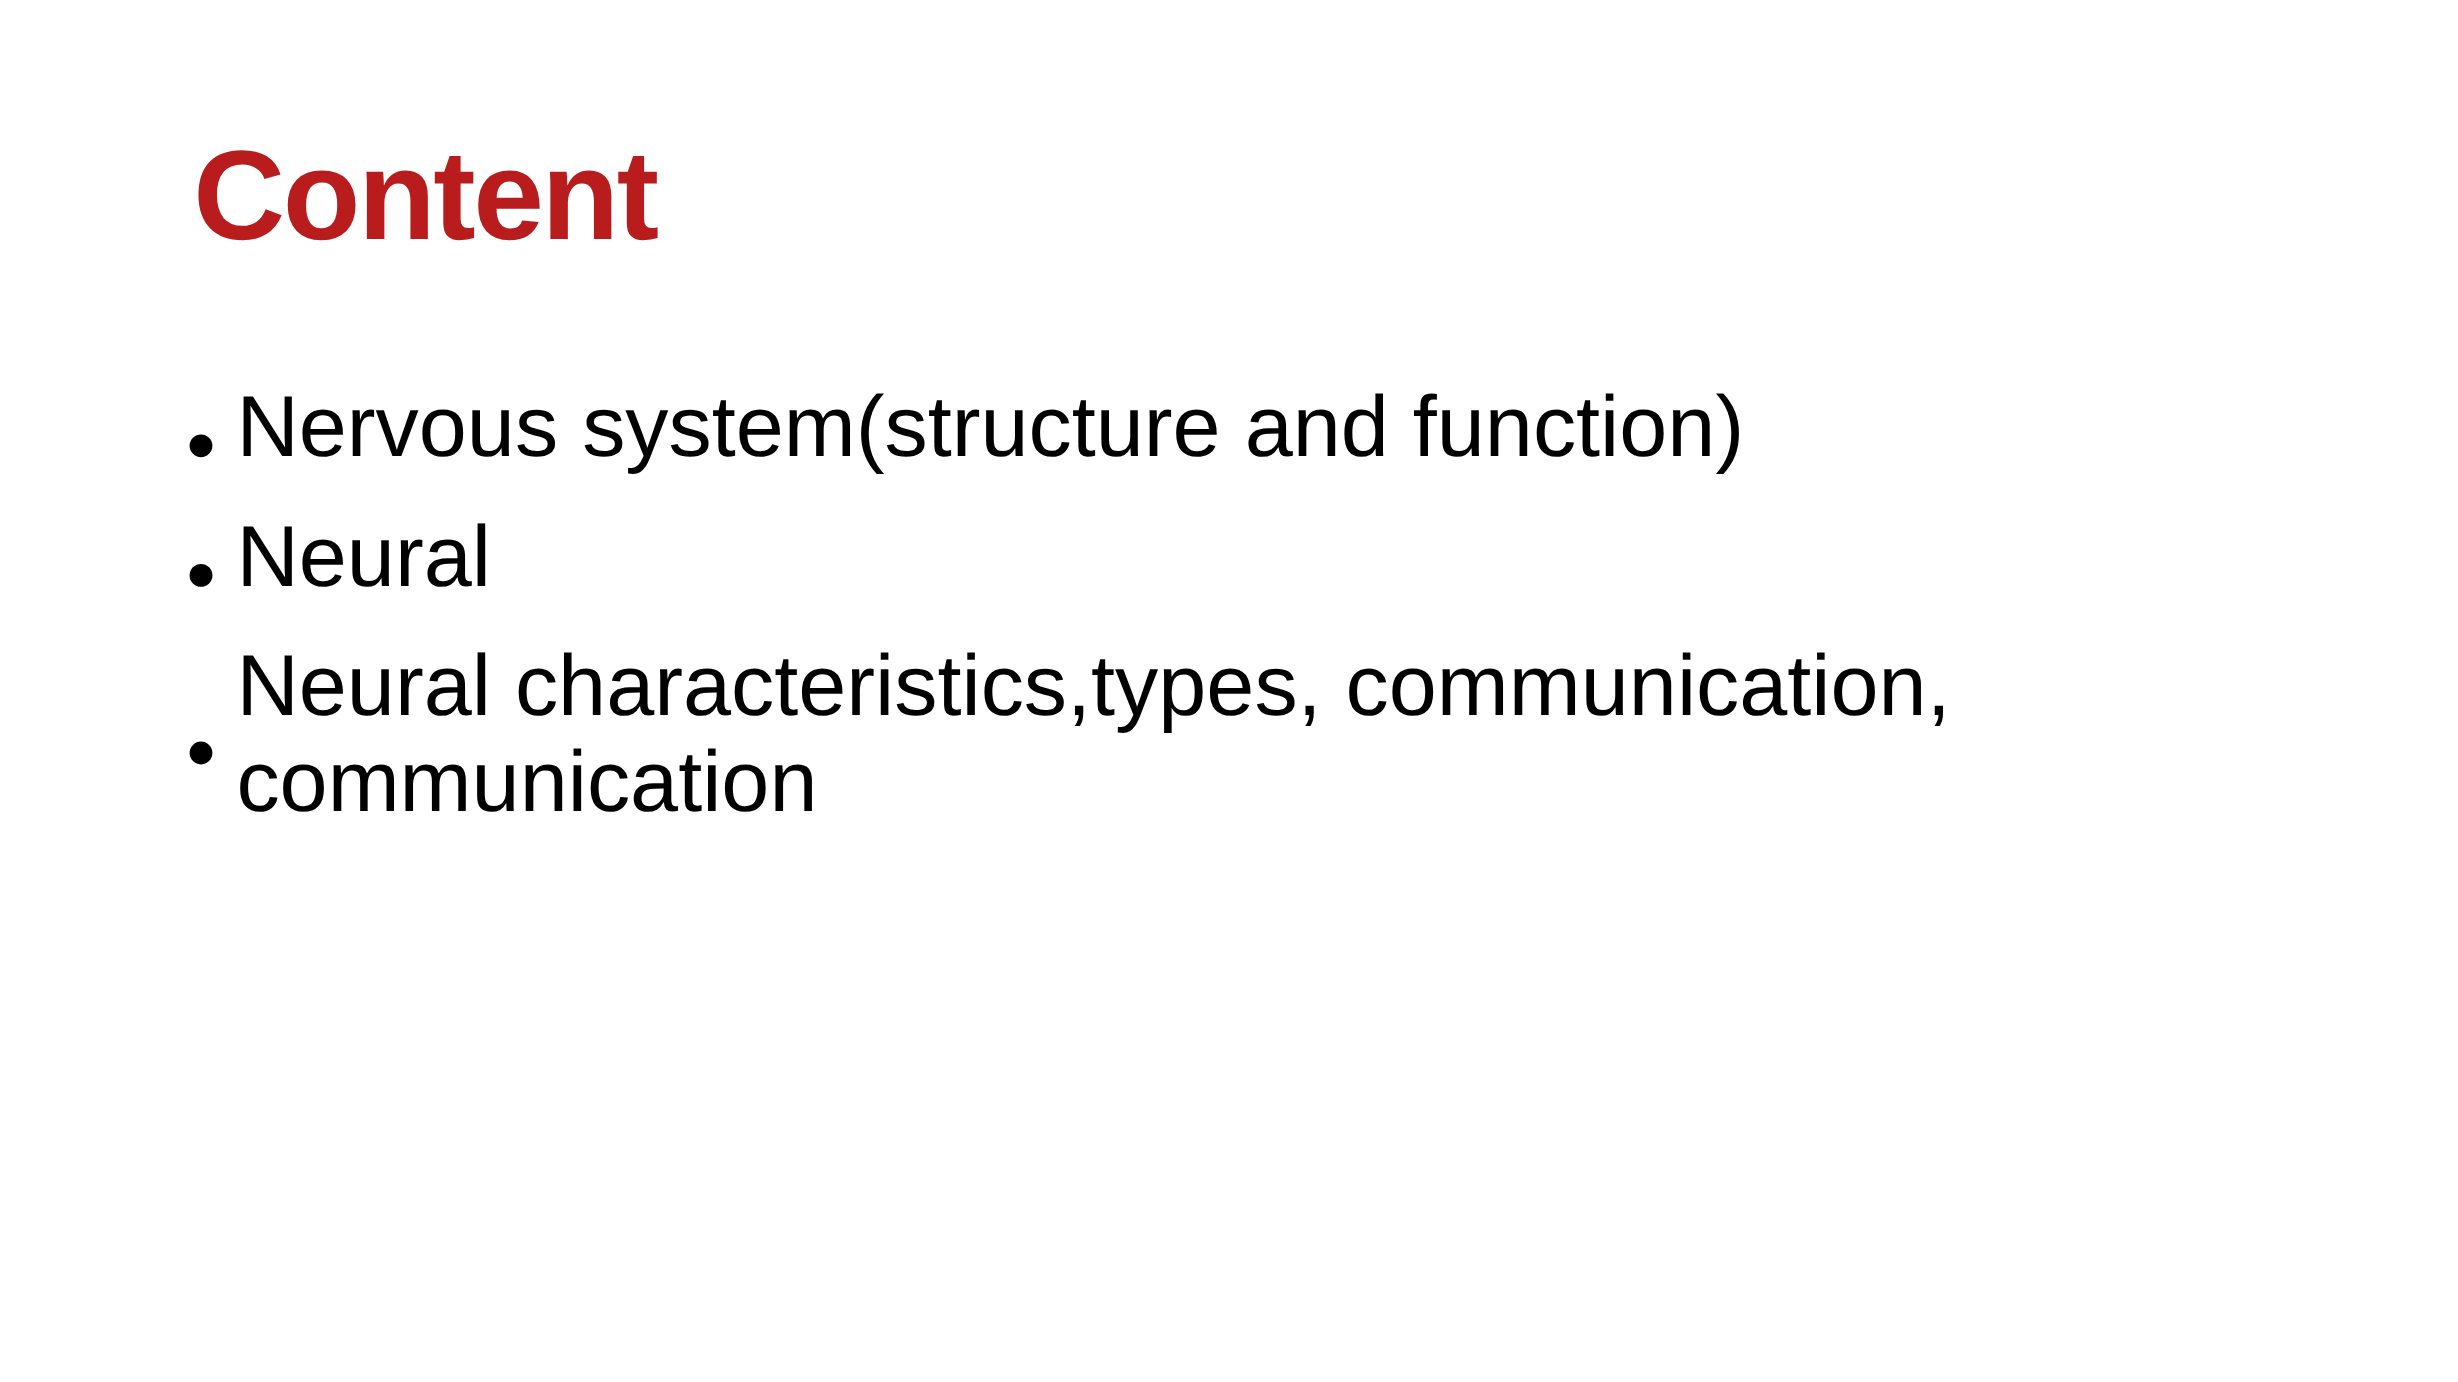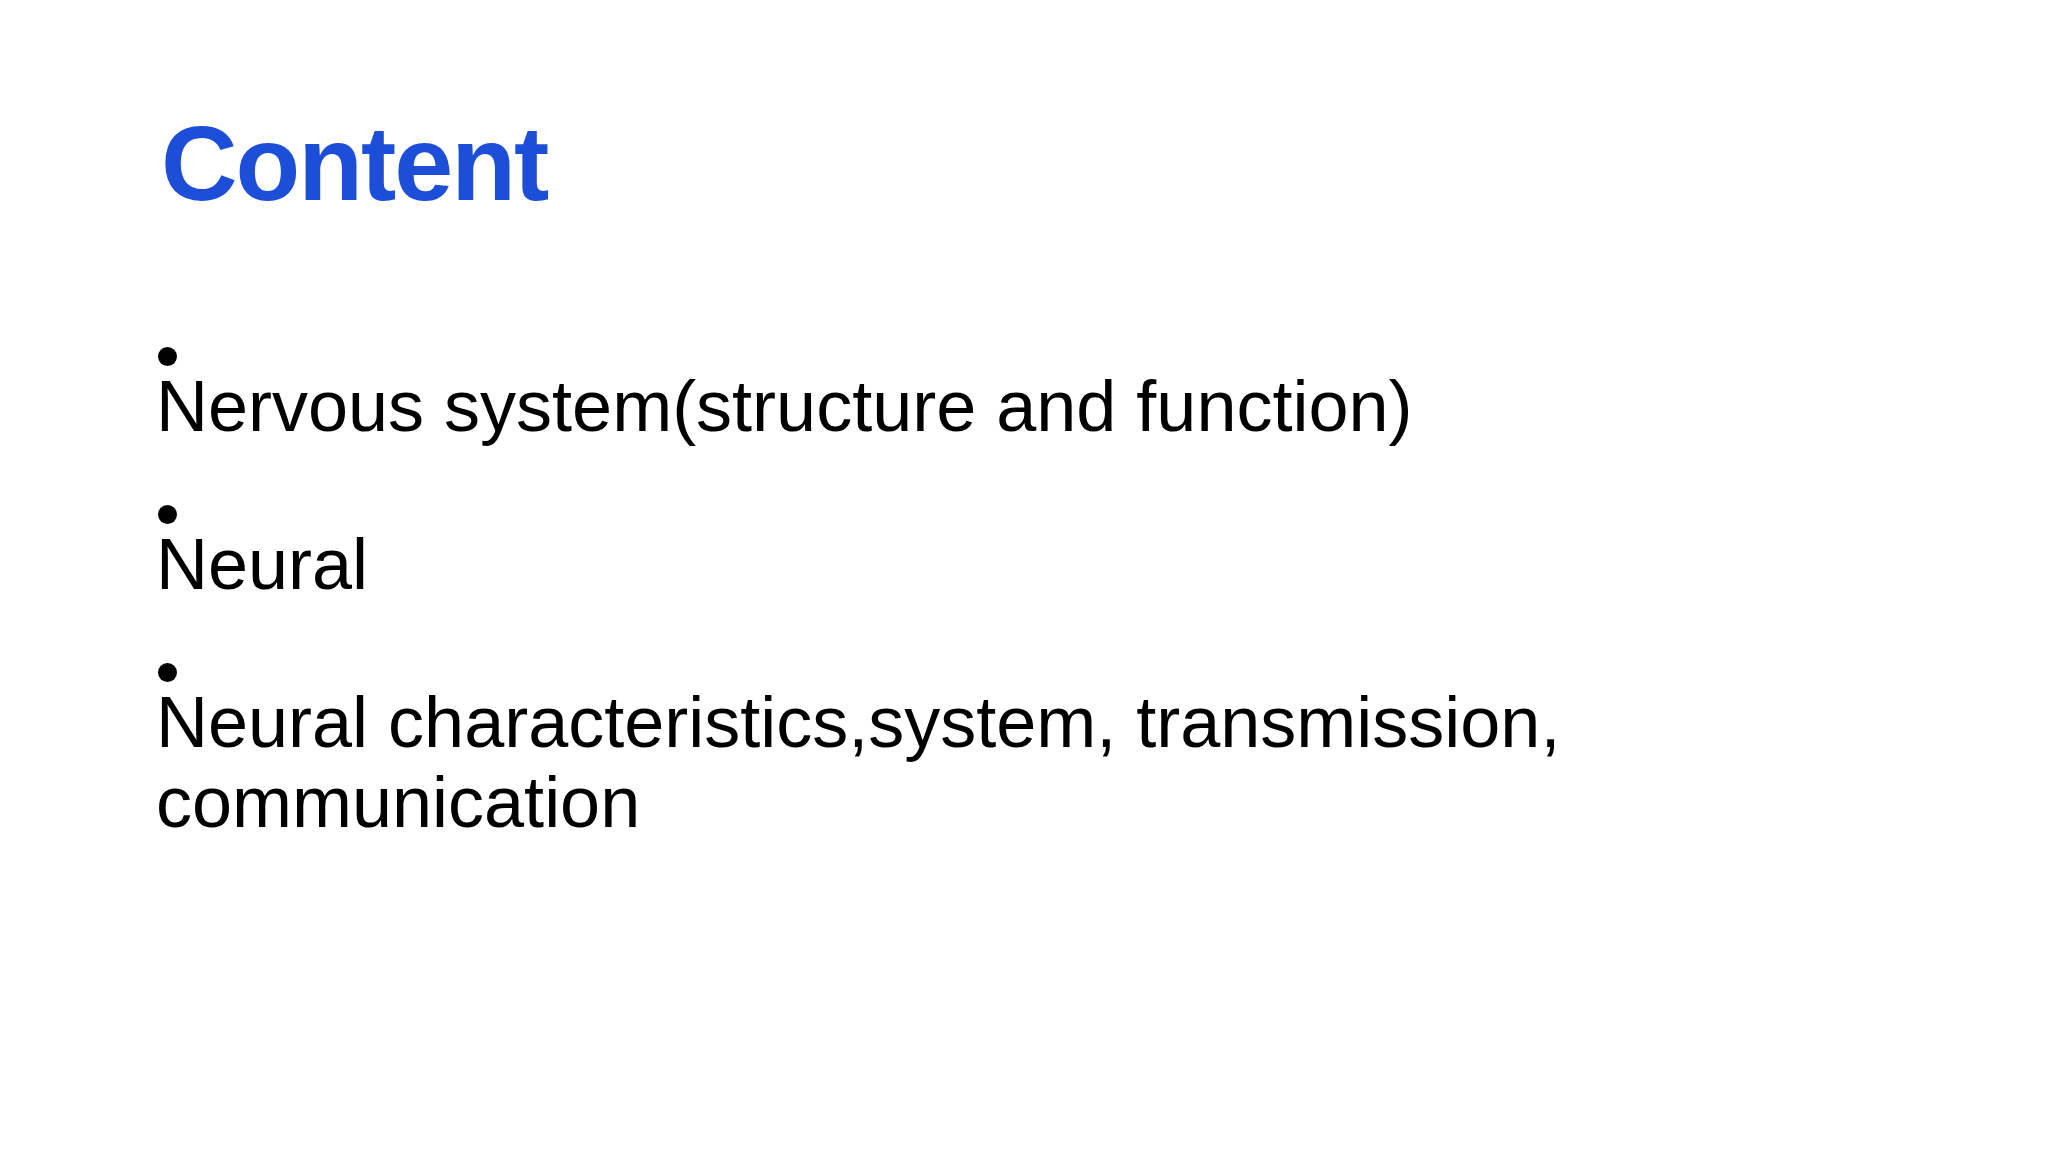--- a/index.html
+++ b/index.html
@@ -22,41 +22,40 @@
   }
   .slide-title {
     position: absolute;
     left: 161px;
     top: 103px;
     margin: 0;
     font-size: 106px;
     font-weight: 700;
     letter-spacing: -2px;
     line-height: 1.15;
-    color: #1d4ed8;
+    color: #b91c1c;
     white-space: nowrap;
   }
   .bullet-list {
     position: absolute;
     left: 156px;
     top: 316px;
     width: 1800px;
     margin: 0;
     padding: 0;
     list-style: none;
   }
   .bullet-item {
     display: flex;
-    align-items: flex-start;
+    align-items: center;
     font-size: 72px;
     font-weight: 400;
     line-height: 80px;
     margin: 0 0 28px 0;
     color: #000000;
-    flex-direction: column;
   }
   .bullet-dot {
     flex: 0 0 auto;
     width: 19px;
     height: 19px;
     border-radius: 50%;
     background: #000000;
     margin: 31px 20px 0 2px;
   }
   .bullet-text {
@@ -74,16 +73,16 @@
     <li class="bullet-item">
       <span class="bullet-dot"></span>
       <span class="bullet-text">Nervous system(structure and function)</span>
     </li>
     <li class="bullet-item">
       <span class="bullet-dot"></span>
       <span class="bullet-text">Neural</span>
     </li>
     <li class="bullet-item">
       <span class="bullet-dot"></span>
-      <span class="bullet-text">Neural characteristics,system, transmission, communication</span>
+      <span class="bullet-text">Neural characteristics,types, communication, communication</span>
     </li>
   </ul>
 </div>
 
 </body></html>

